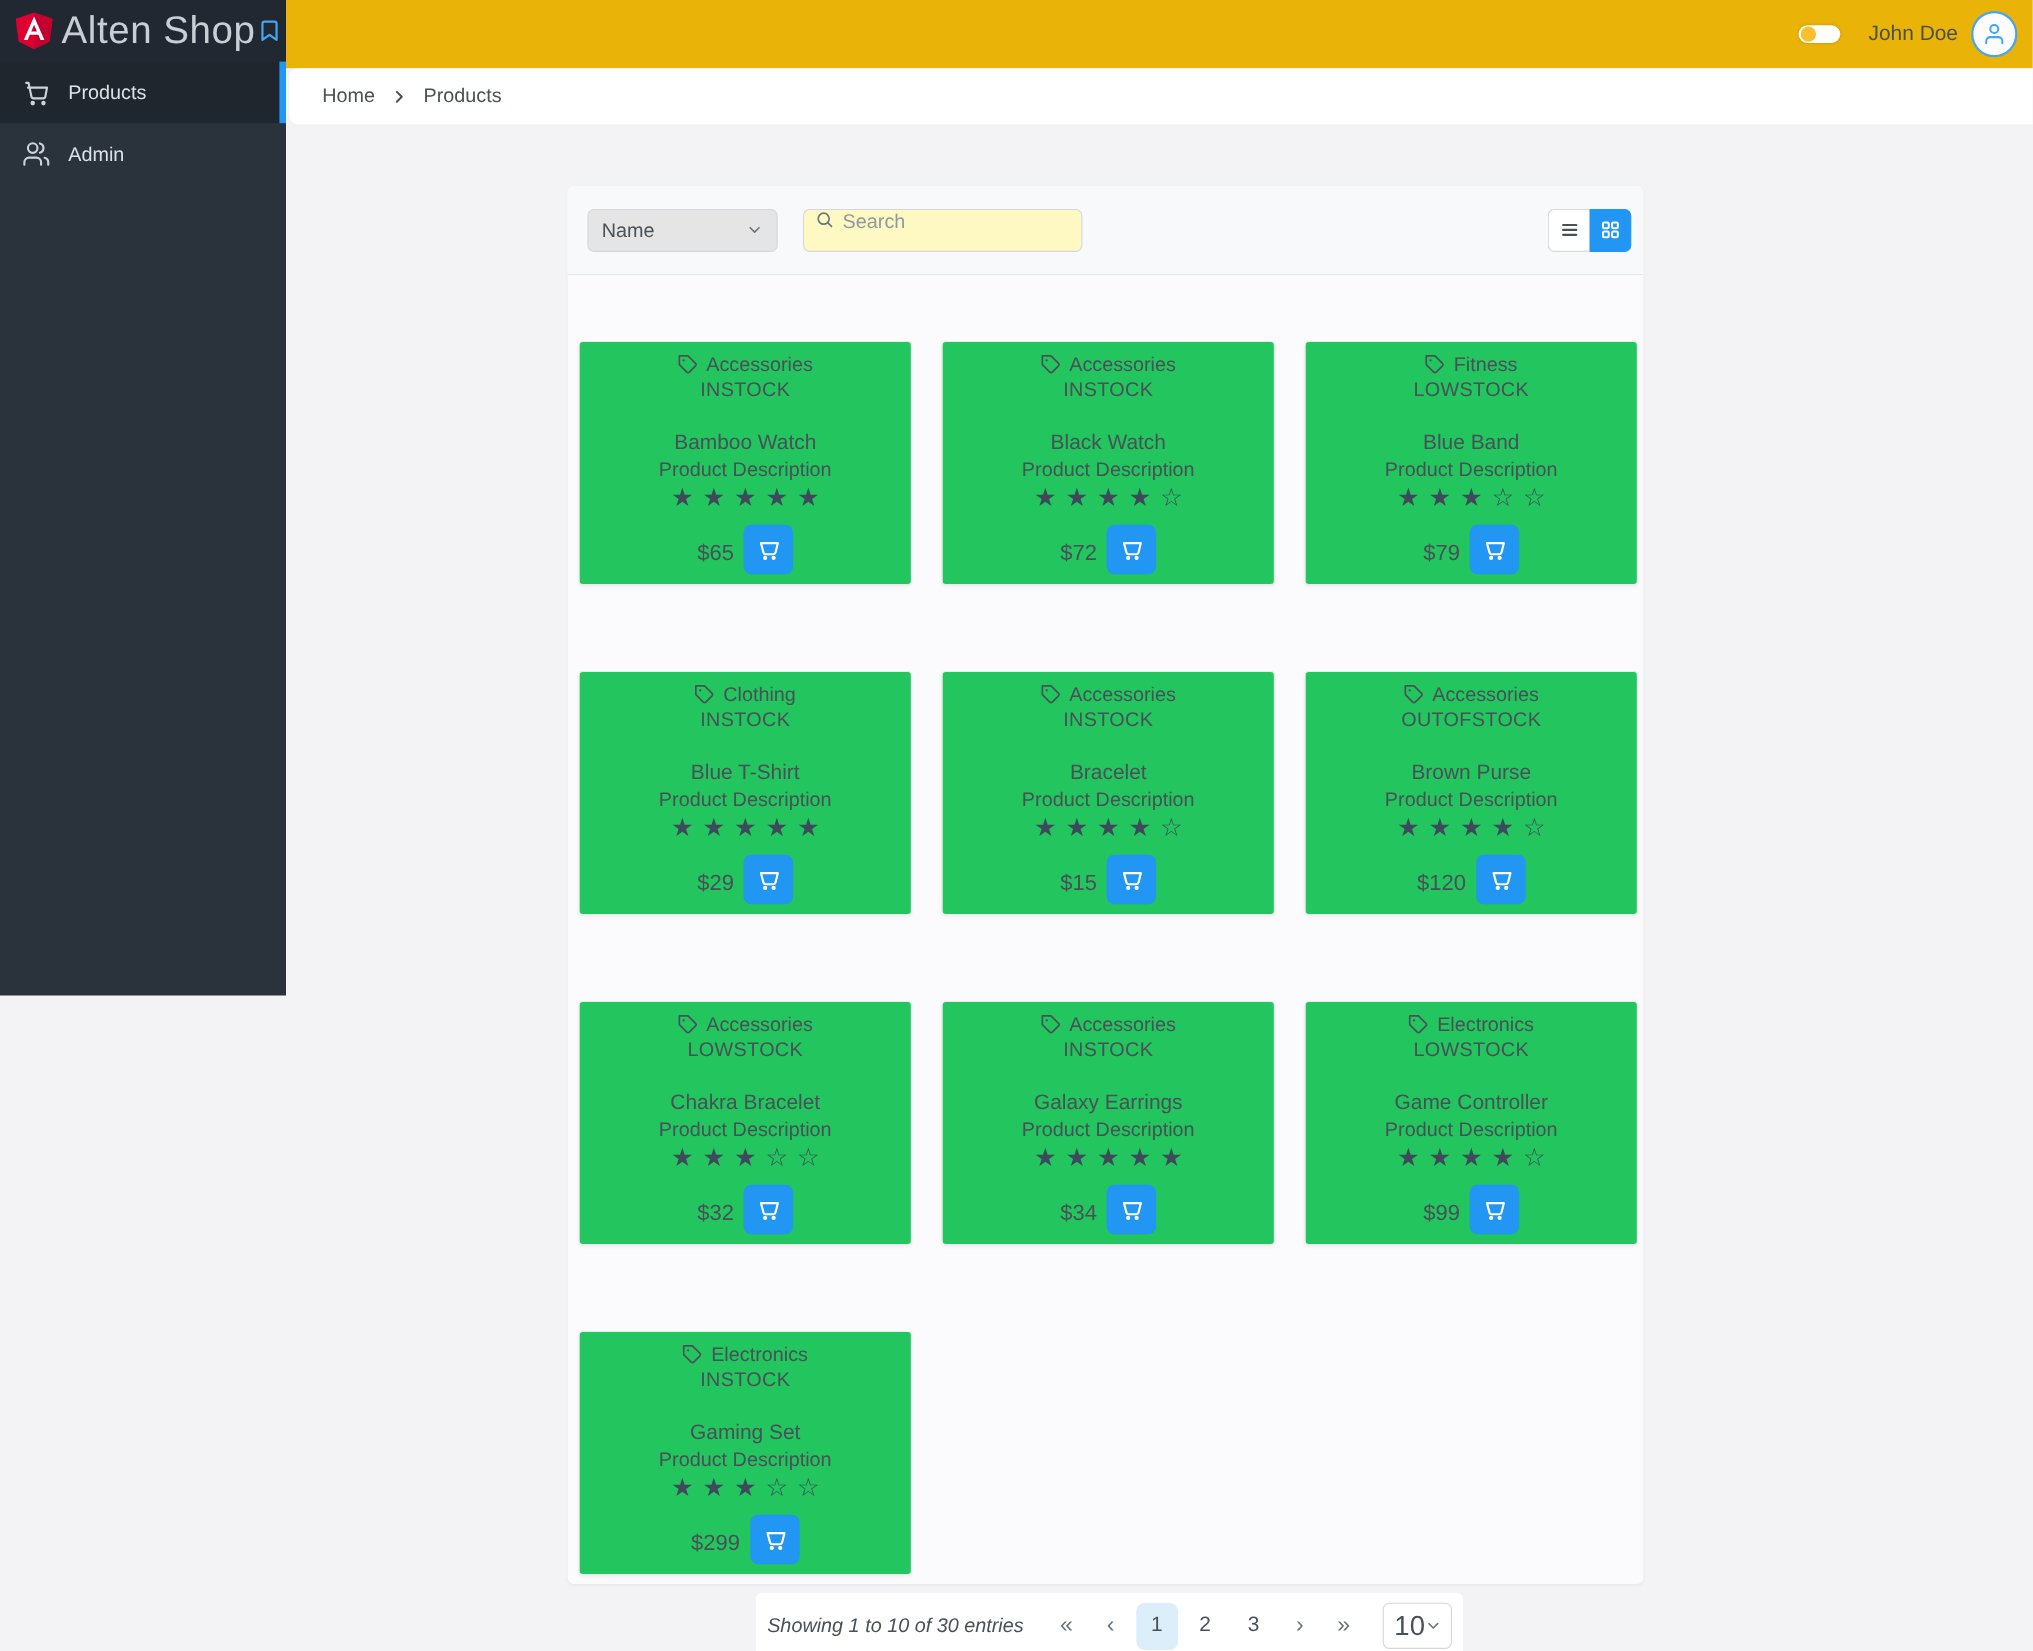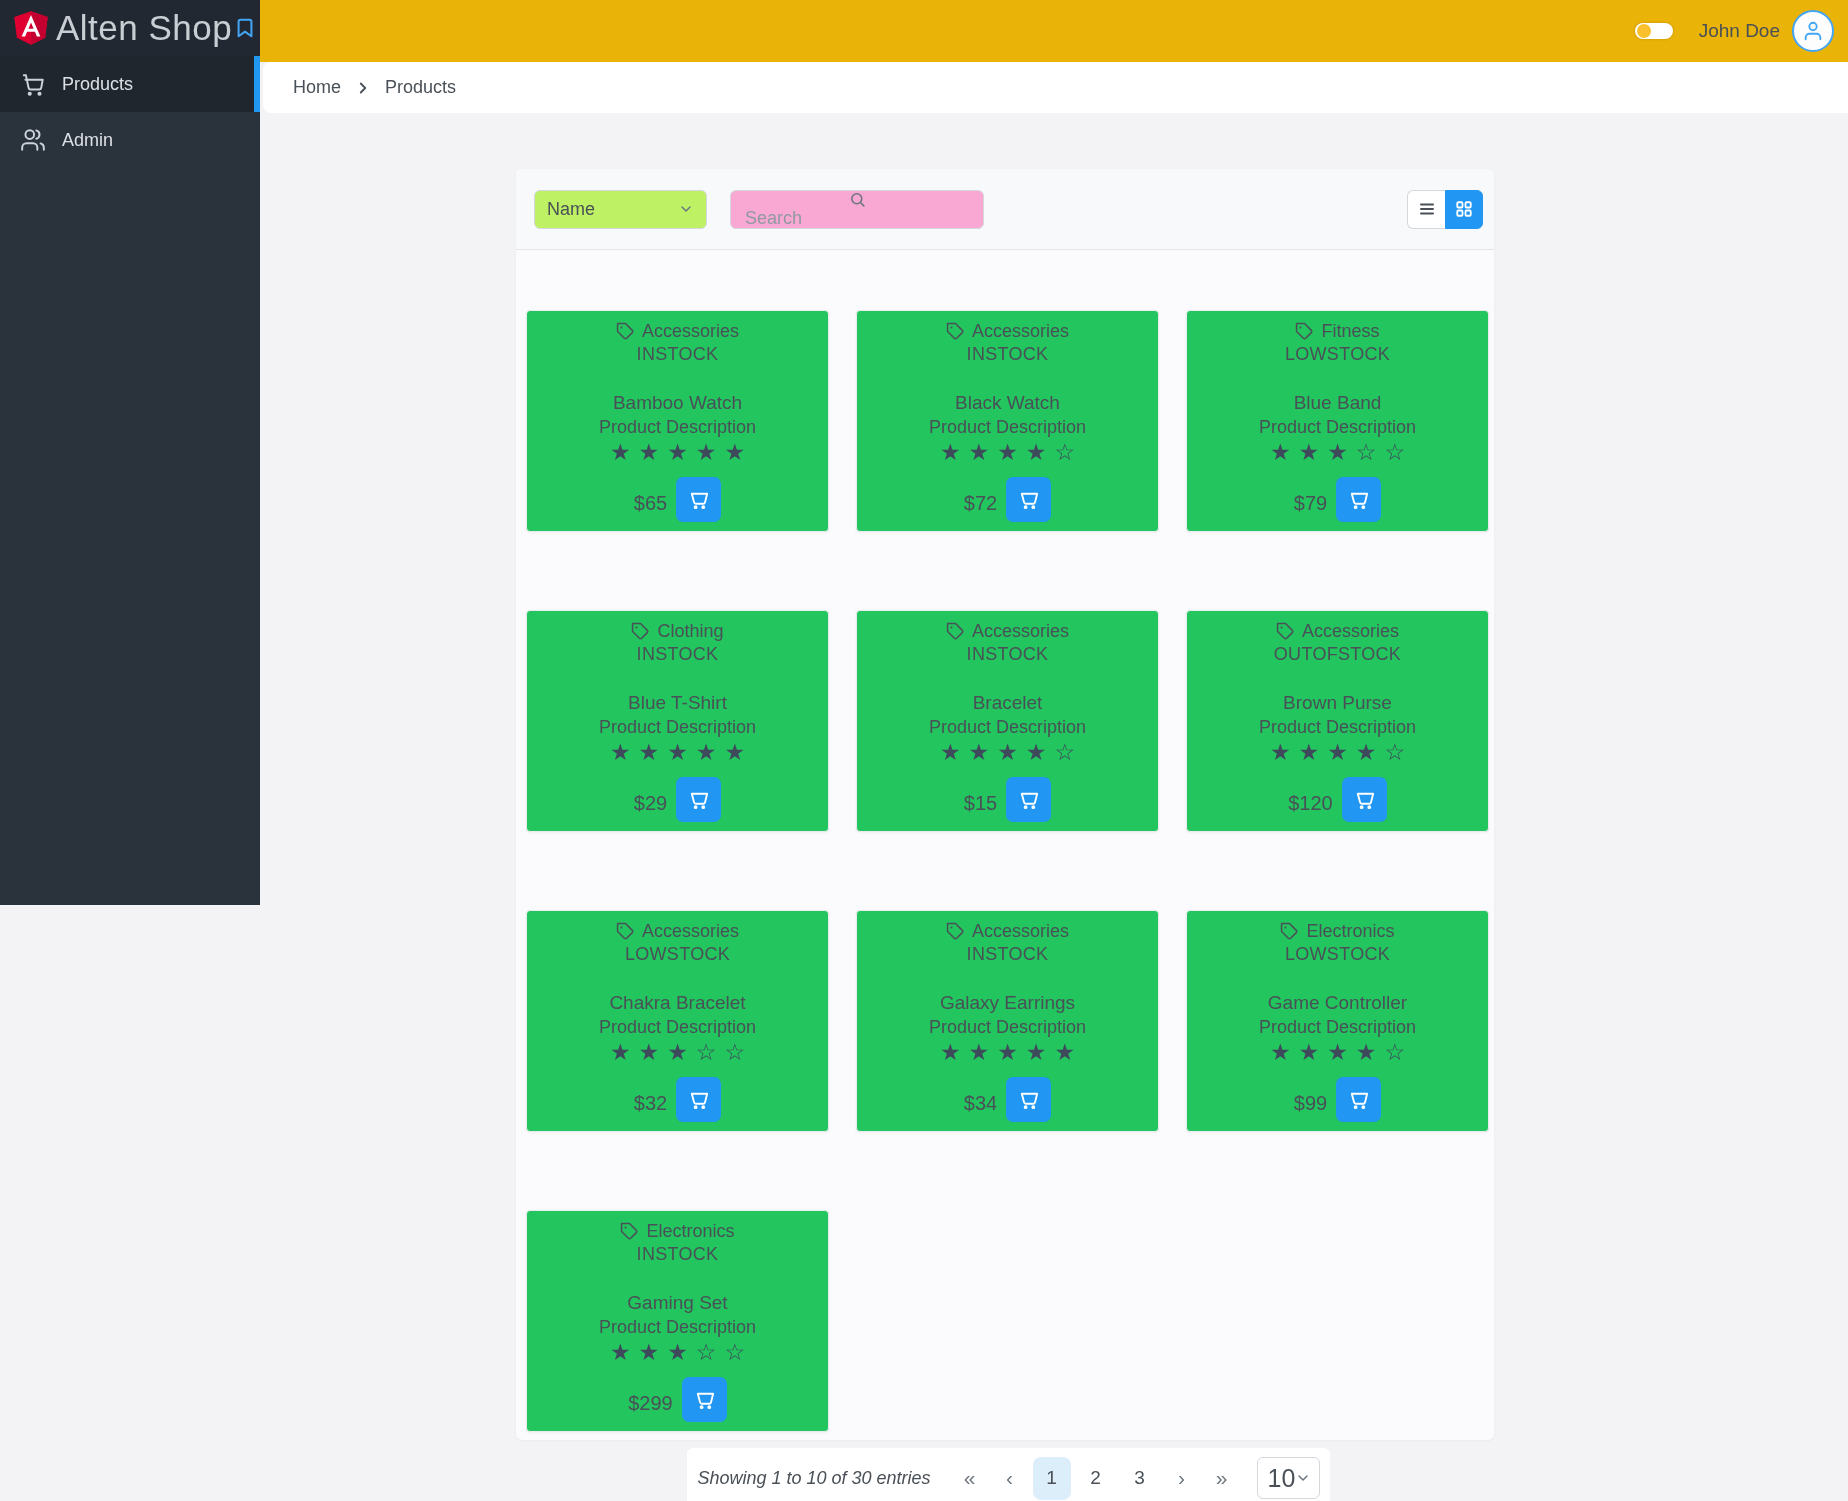--- a/index.html
+++ b/index.html
@@ -77,28 +77,28 @@
     position:absolute; left:516px; top:169px; width:978px; height:1271px;
     background:#fbfbfd; border-radius:6px;
     box-shadow:0 1px 3px rgba(0,0,0,.04);
   }
   .panel-toolbar {
     height:81px; background:#f8f9fa; border-bottom:1px solid #e3e6e9;
     border-radius:6px 6px 0 0;
     display:flex; align-items:center; padding:0 11px 0 18px;
   }
   .sort-select {
-    width:173px; height:39px; background:#bef264; border:1px solid #d4d8dd;
+    width:173px; height:39px; background:#e5e5e5; border:1px solid #d4d8dd;
     border-radius:6px; display:flex; align-items:center; padding:0 12px;
     font-size:18px; color:#495057; cursor:pointer; margin-right:23px;
   }
   .sort-select .sort-label { flex:1; }
   .search-box {
-    width:254px; height:39px; background:#f9a8d4; border:1px solid #d4d8dd;
-    border-radius:6px; display:flex; align-items:center; padding:0 10px;flex-direction:column;
+    width:254px; height:39px; background:#fef9c3; border:1px solid #d4d8dd;
+    border-radius:6px; display:flex; align-items:flex-start; padding:0 10px;
   }
   .search-box input {
     border:none; outline:none; font-size:18px; width:100%;
     font-family:"Liberation Sans", sans-serif; color:#495057; margin-left:8px;
     background:transparent;
   }
   .search-box input::placeholder { color:#9099a2; }
   .toolbar-spacer { flex:1; }
   .view-toggle { display:flex; }
   .view-btn {

